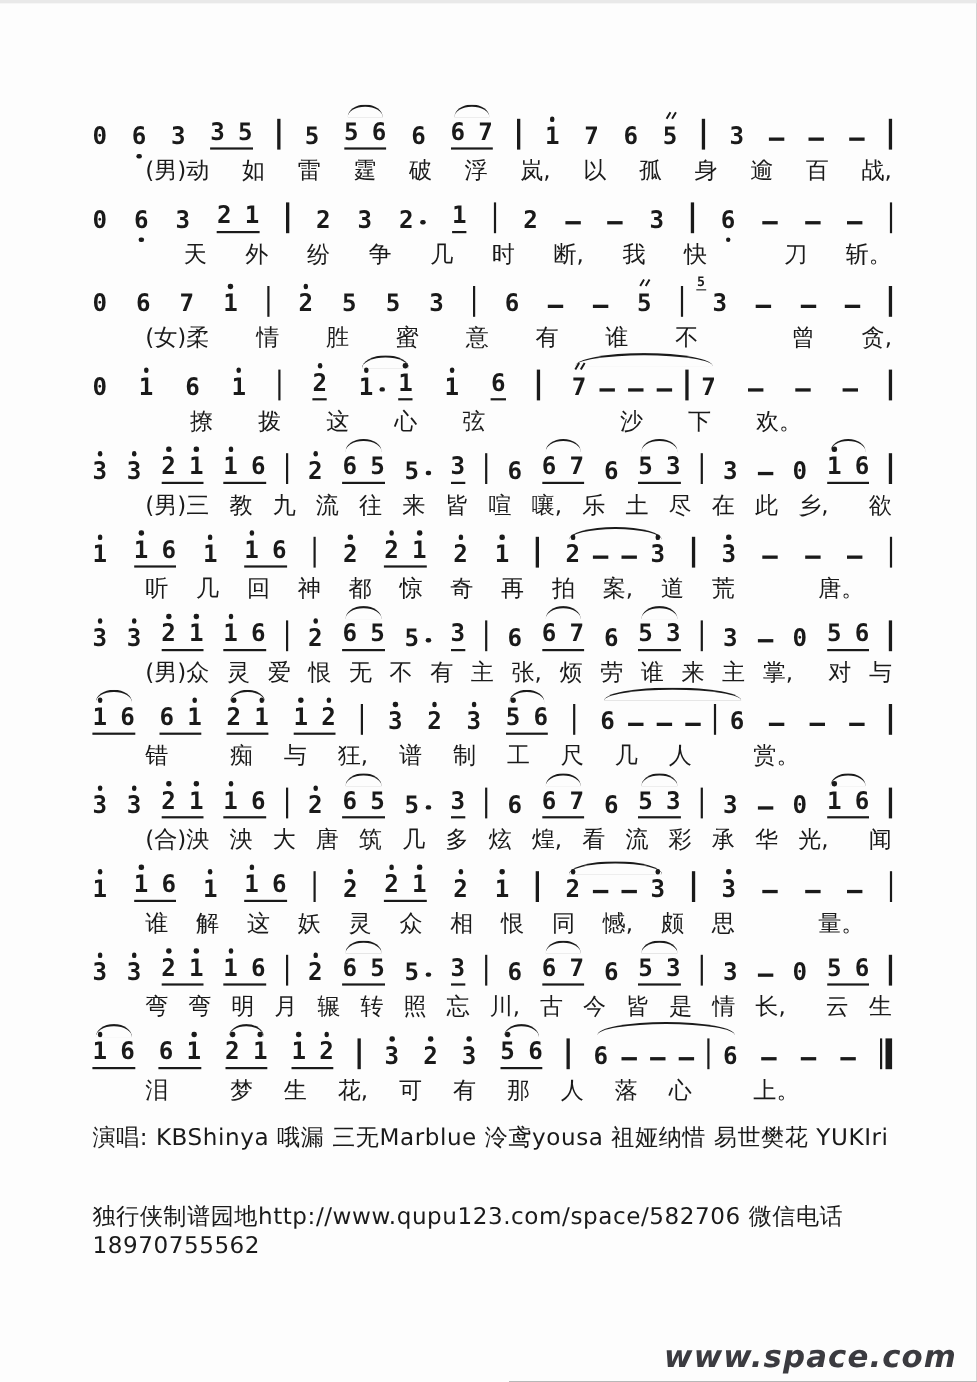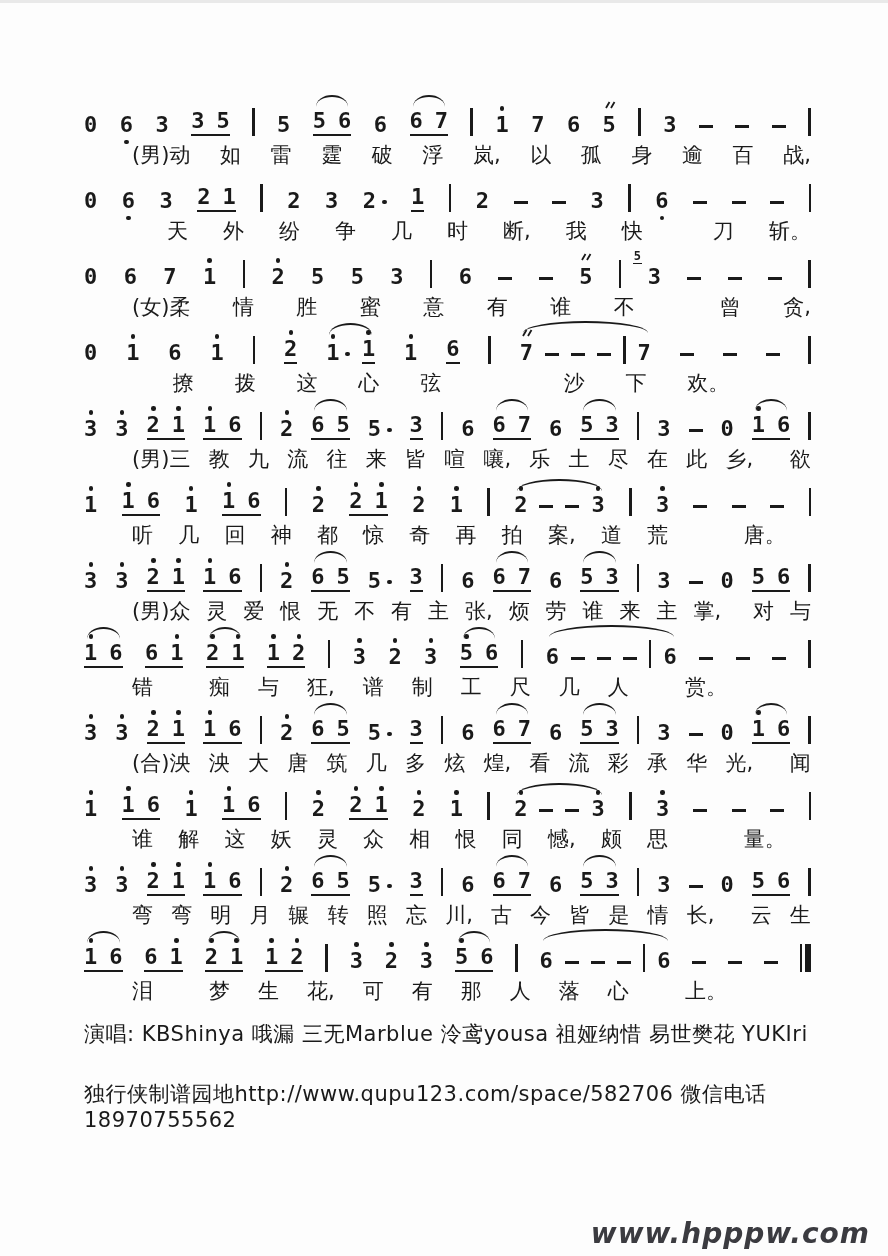--- a/index.html
+++ b/index.html
@@ -48,21 +48,21 @@
   }
   .dash{width:14px;height:3px;background:#1a1a1a;display:inline-block;margin-bottom:8px;}
   .lyric-row{
     display:flex;justify-content:space-between;
     margin-top:6px;height:26px;
     font-size:21px;line-height:26px;letter-spacing:0;margin-left:48px;
   }
   .syl{white-space:nowrap;}
   .footer-line{font-size:21px;letter-spacing:0.5px;}
   .performers{margin-top:16px;}
-  .credit{margin-top:32px;}
+  .credit{margin-top:44px;}
   .watermark{
     position:absolute;right:18px;bottom:6px;
     font-family:"DejaVu Sans",sans-serif;
     font-style:italic;font-weight:bold;font-size:28px;
     color:#3b3b40;letter-spacing:1px;
   }
 </style>
 </head>
 <body>
 
@@ -1189,14 +1189,14 @@
             <span class="syl">上。</span>
             <span class="syl"></span>
             <span class="syl"></span>
             <span class="syl"></span>
           </div>
         </div>
       </div>
     <div class="footer-line performers">演唱: KBShinya 哦漏 三无Marblue 泠鸢yousa 祖娅纳惜 易世樊花 YUKIri</div>
     <div class="footer-line credit">独行侠制谱园地http://www.qupu123.com/space/582706 微信电话18970755562</div>
   </div>
-  <div class="watermark">www.hpppw.com</div>
+  <div class="watermark">www.space.com</div>
 </div>
 
 </body></html>

